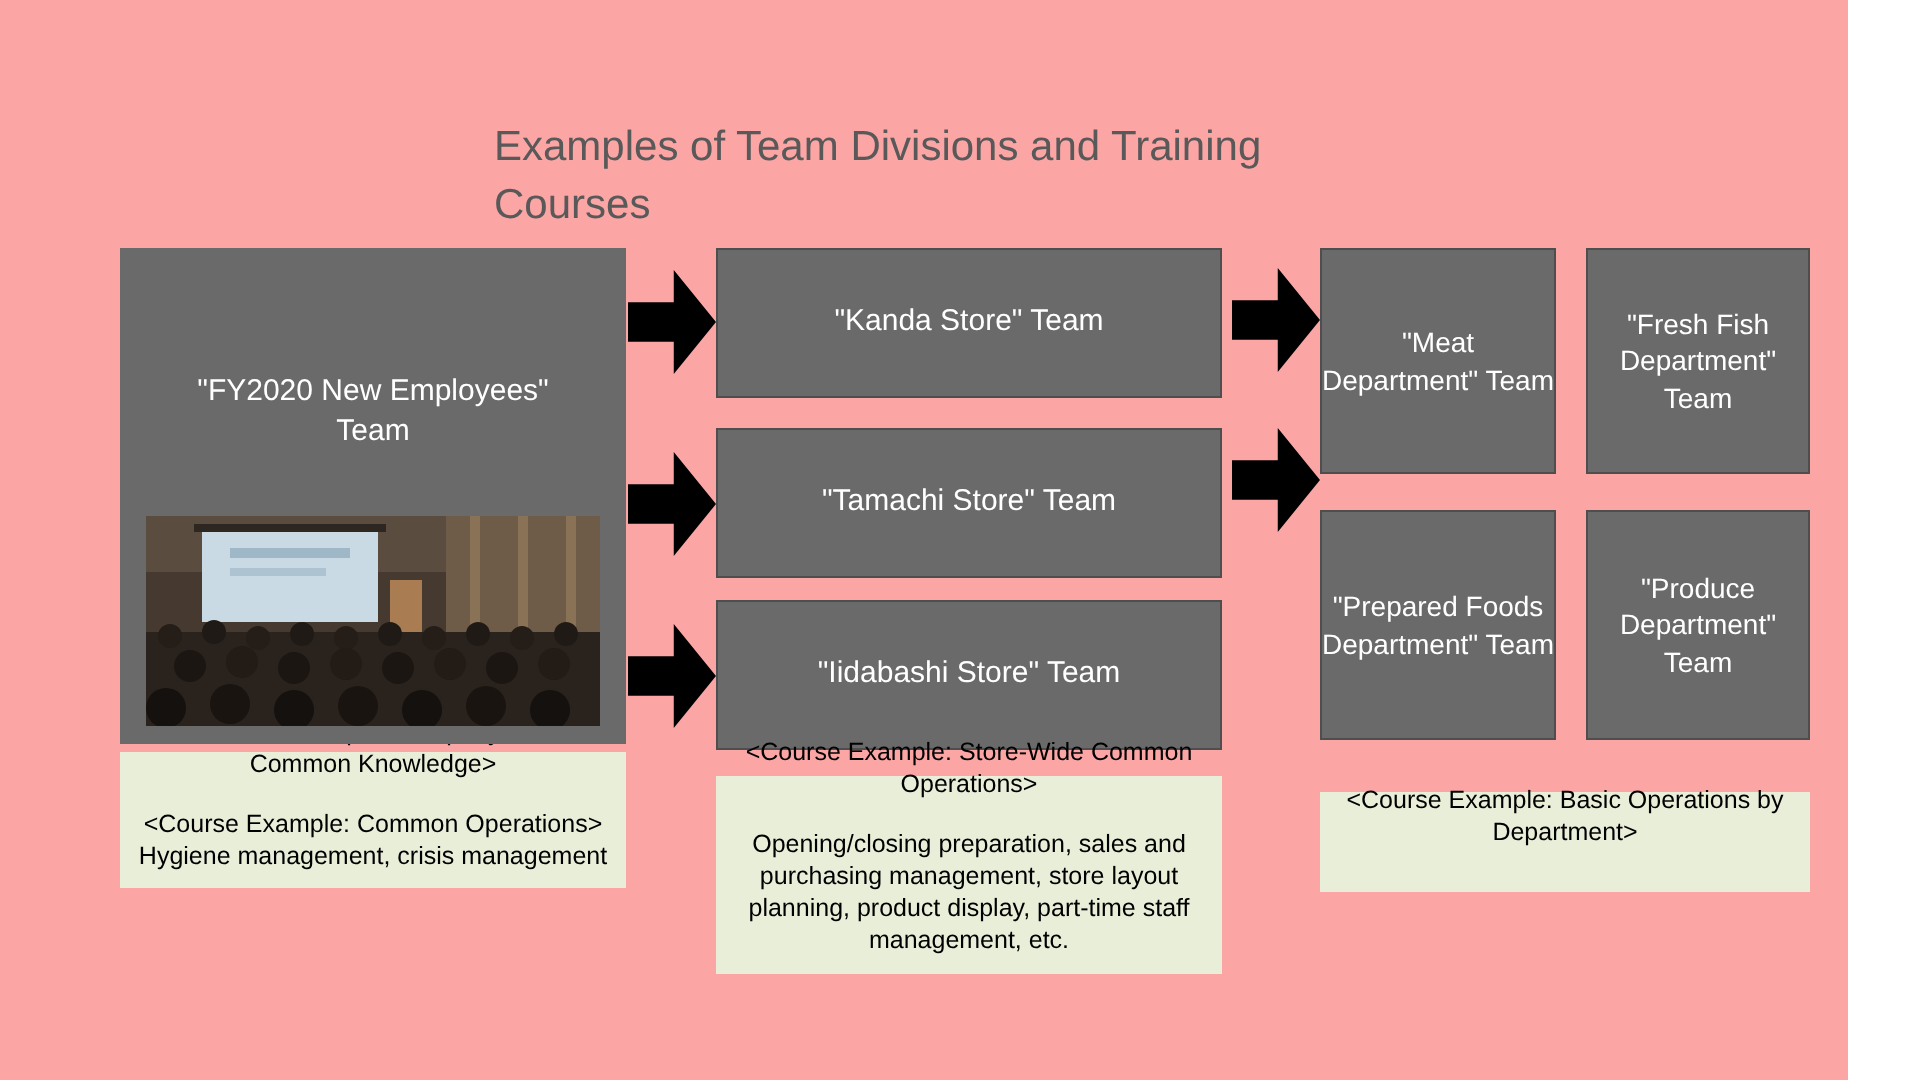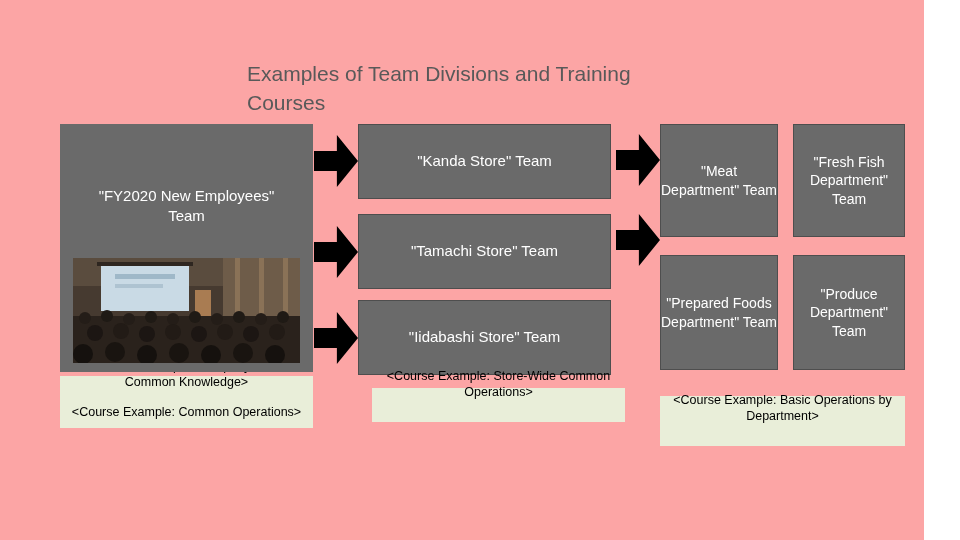--- a/index.html
+++ b/index.html
@@ -38,21 +38,21 @@
   .arr-l0{left:314px;top:135px;} .arr-l1{left:314px;top:226px;} .arr-l2{left:314px;top:312px;}
   .arr-r0{left:616px;top:134px;} .arr-r1{left:616px;top:214px;}
   .note{
     position:absolute;background:#e9eed9;text-align:center;
     font-size:12.5px;line-height:1.3;padding:0 5px 8px 5px;box-sizing:border-box;
   }
   .note p{margin:0;}
   .note .spacer{height:13px;}
   .note-left{left:60px;top:376px;width:253px;z-index:1;}
   .note-left .pulled-up{margin-top:-18px;}
-  .note-middle{left:358px;top:388px;width:253px;margin-left:14px;}
+  .note-middle{left:358px;top:388px;width:253px;}
   .note-middle .pulled-up{margin-top:-20px;}
   .note-right{left:660px;top:396px;width:245px;}
   .note-right .pulled-up{margin-top:-4px;}
 </style>
 </head>
 <body>
 
 <div class="slide">
 
   <div class="slide-title">Examples of Team Divisions and Training Courses</div>
@@ -128,25 +128,27 @@
     <span>"Prepared Foods Department" Team</span>
   </div>
   <div class="gray-box dept-box dept-3">
     <span>"Produce Department" Team</span>
   </div>
 
   <div class="note note-left">
     <p class="pulled-up">&lt;Course Example: Company-Wide Common Knowledge&gt;</p>
     <div class="spacer"></div>
     <p>&lt;Course Example: Common Operations&gt;</p>
+    <p>Hygiene management, crisis management</p>
   </div>
 
   <div class="note note-middle">
     <p class="pulled-up">&lt;Course Example: Store-Wide Common Operations&gt;</p>
     <div class="spacer"></div>
+    <p>Opening/closing preparation, sales and purchasing management, store layout planning, product display, part-time staff management, etc.</p>
   </div>
 
   <div class="note note-right">
     <p class="pulled-up">&lt;Course Example: Basic Operations by Department&gt;</p>
     <div class="spacer"></div>
   </div>
 
 </div>
 
 </body></html>

